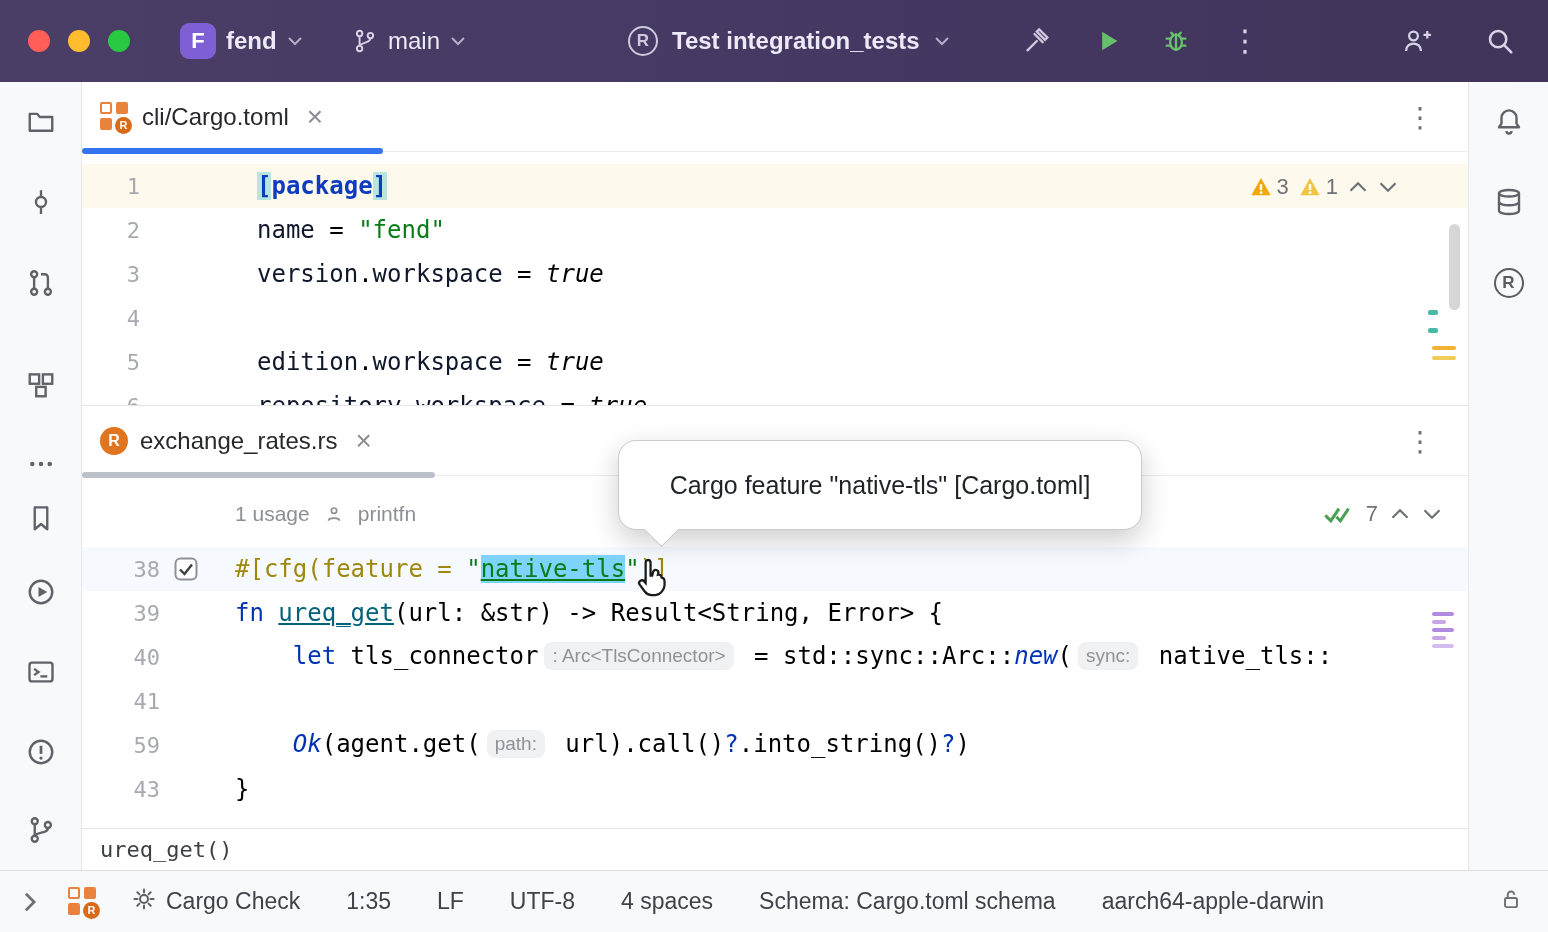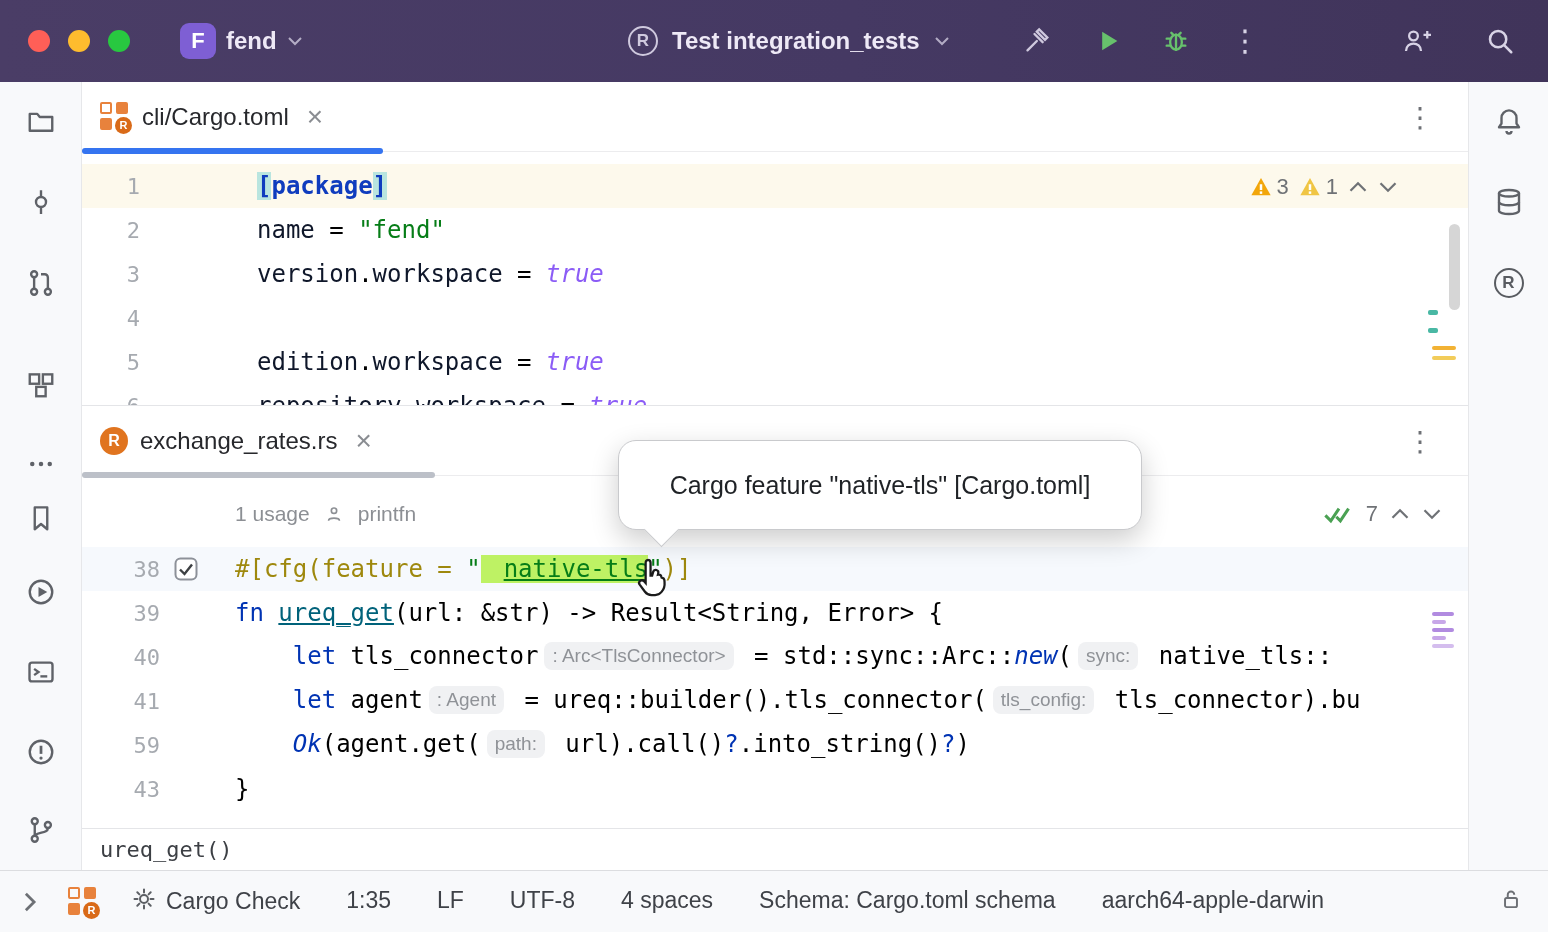--- a/index.html
+++ b/index.html
@@ -69,25 +69,25 @@
   .ed1 .gut { width: 58px; }
   .ed1 .codeln { margin-left: 117px; }
   .ed2 .gut { width: 78px; }
   .ed2 .codeln { margin-left: 75px; }
   .gcb { position: absolute; left: 92px; top: 10px; width: 24px; height: 24px; }
 
   .tk-tbl { color: #0f3cbe; font-weight: 600; }
   .tk-br { background: #b9e5df; }
   .tk-key { color: #0f172a; }
   .tk-str { color: #067d17; }
-  .tk-bool { color: #8b5cf6; font-style: italic; }
+  .tk-bool { color: #000000; font-style: italic; }
   .tk-kw { color: #0033b3; }
   .tk-attr { color: #9e880d; text-align: right; }
   .tk-fn { color: #00627a; text-decoration: underline; }
-  .tk-link { color: #067d17; background: #bef264; text-decoration: underline; padding-left: 23px; }
+  .tk-link { color: #067d17; background: #7dd3fc; text-decoration: underline; }
   .tk-it { color: #0033b3; font-style: italic; }
   .tk-q { color: #0033b3; }
   .tk-inlay {
     font-family: "Liberation Sans", sans-serif; font-size: 19px; color: #8f9297;
     background: #f0f1f3; border-radius: 8px; padding: 3px 8px; margin: 0 6px;
     display: inline-block; transform: translateY(-2px);
   }
 
   
   .insp { position: absolute; display: flex; align-items: center; gap: 10px; font-size: 22px; color: #6f7276; }
@@ -112,21 +112,21 @@
   }
   .cursor-hand { position: absolute; left: 632px; top: 556px; z-index: 30; }
 
   
   .statusbar {
     position: absolute; left: 0; top: 870px; width: 1548px; height: 62px;
     background: #f8f9fb; border-top: 1px solid #dcdde0;
     display: flex; align-items: center; font-size: 23px; color: #3f4248;
   }
   .statusbar .sb-left { display: flex; align-items: center; gap: 30px; margin-left: 22px; }
-  .status-items { display: flex; align-items: flex-start; gap: 46px; margin-left: 34px; }
+  .status-items { display: flex; align-items: center; gap: 46px; margin-left: 34px; }
   .status-item { display: flex; align-items: center; gap: 10px; white-space: nowrap; }
   .sb-lock { margin-left: auto; margin-right: 24px; }
 
   
   .cargo-icon { position: relative; width: 30px; height: 30px; flex: none; }
   .cargo-icon i { position: absolute; width: 12px; height: 12px; border: 2px solid #e8823c; border-radius: 2px; }
   .cargo-icon i.f { background: #e8823c; }
   .cargo-icon .badge {
     position: absolute; right: -2px; bottom: -2px; width: 17px; height: 17px; border-radius: 50%;
     background: #d96a18; color: #fff; font: bold 11px "Liberation Sans", sans-serif;
@@ -158,20 +158,32 @@
     </div>
 
     <div class="abs" style="left:180px;">
       <span class="proj-badge">F</span>
       <span class="tb-label">fend</span>
       <svg class="chev" width="16" height="10" viewBox="0 0 16 10">
           <polyline points="2,2 8,8 14,2" fill="none" stroke="#d8d3e6" stroke-width="2"></polyline>
         </svg>
     </div>
 
+    <div class="abs" style="left:352px;">
+      <svg width="26" height="26" viewBox="0 0 24 24">
+        <circle cx="7" cy="5" r="2.5" fill="none" stroke="#d8d3e6" stroke-width="1.8"></circle>
+        <circle cx="7" cy="19" r="2.5" fill="none" stroke="#d8d3e6" stroke-width="1.8"></circle>
+        <circle cx="17" cy="7" r="2.5" fill="none" stroke="#d8d3e6" stroke-width="1.8"></circle>
+        <path d="M7 7.5v9 M17 9.5c0 4-6 3.5-9 6" fill="none" stroke="#d8d3e6" stroke-width="1.8"></path>
+      </svg>
+      <span class="tb-label reg">main</span>
+      <svg class="chev" width="16" height="10" viewBox="0 0 16 10">
+          <polyline points="2,2 8,8 14,2" fill="none" stroke="#d8d3e6" stroke-width="2"></polyline>
+        </svg>
+    </div>
 
     <div class="abs" style="left:628px; gap:14px;">
       <span class="runconf-icon">R</span>
       <span class="tb-label">Test integration_tests</span>
       <svg class="chev" width="16" height="10" viewBox="0 0 16 10">
           <polyline points="2,2 8,8 14,2" fill="none" stroke="#d8d3e6" stroke-width="2"></polyline>
         </svg>
     </div>
 
     <div class="abs" style="left:1018px;">
@@ -400,21 +412,21 @@
         </div>
       </div>
 
       <div class="codearea" id="code2">
           <div class="crow hl-cool"><span class="gut">38</span><span class="gcb"><svg width="24" height="24" viewBox="0 0 24 24">
                 <rect x="1.5" y="1.5" width="21" height="21" rx="5" fill="#fff" stroke="#8d9199" stroke-width="2"></rect>
                 <polyline points="6,12.5 10.5,17 18,7.5" fill="none" stroke="#3d4043" stroke-width="2.4"></polyline>
               </svg></span><span class="codeln"><span class="tk-attr">#[cfg(feature = </span><span class="tk-str">"</span><span class="tk-link">native-tls</span><span class="tk-str">"</span><span class="tk-attr">)]</span></span></div>
           <div class="crow"><span class="gut">39</span><span class="codeln"><span class="tk-kw">fn </span><span class="tk-fn">ureq_get</span><span>(url: &amp;str) -&gt; Result&lt;String, Error&gt; {</span></span></div>
           <div class="crow"><span class="gut">40</span><span class="codeln"><span>    </span><span class="tk-kw">let </span><span>tls_connector</span><span class="tk-inlay">: Arc&lt;TlsConnector&gt;</span><span> = std::sync::Arc::</span><span class="tk-it">new</span><span>(</span><span class="tk-inlay">sync:</span><span> native_tls::</span></span></div>
-          <div class="crow"><span class="gut">41</span><span class="codeln"><span>    </span><span class="tk-kw">let </span><span>agent</span><span class="tk-inlay">: Agent</span><span> = ureq::builder().tls_connector(</span><span class="tk-inlay">tls_config:</span><span> tls_connector).bu</span></span></div>
+          <div class="crow"><span class="gut">41</span></div>
           <div class="crow"><span class="gut">59</span><span class="codeln"><span>    </span><span class="tk-it">Ok</span><span>(agent.get(</span><span class="tk-inlay">path:</span><span> url).call()</span><span class="tk-q">?</span><span>.into_string()</span><span class="tk-q">?</span><span>)</span></span></div>
           <div class="crow"><span class="gut">43</span><span class="codeln"><span>}</span></span></div>
         </div>
 
       <div class="mark" style="right:14px; top:206px; width:22px; height:4px; background:#b18be0;"></div>
       <div class="mark" style="right:22px; top:214px; width:14px; height:4px; background:#c7a7e8;"></div>
       <div class="mark" style="right:14px; top:222px; width:22px; height:4px; background:#b18be0;"></div>
       <div class="mark" style="right:22px; top:230px; width:14px; height:4px; background:#c7a7e8;"></div>
       <div class="mark" style="right:14px; top:238px; width:22px; height:4px; background:#d4bdee;"></div>
 

